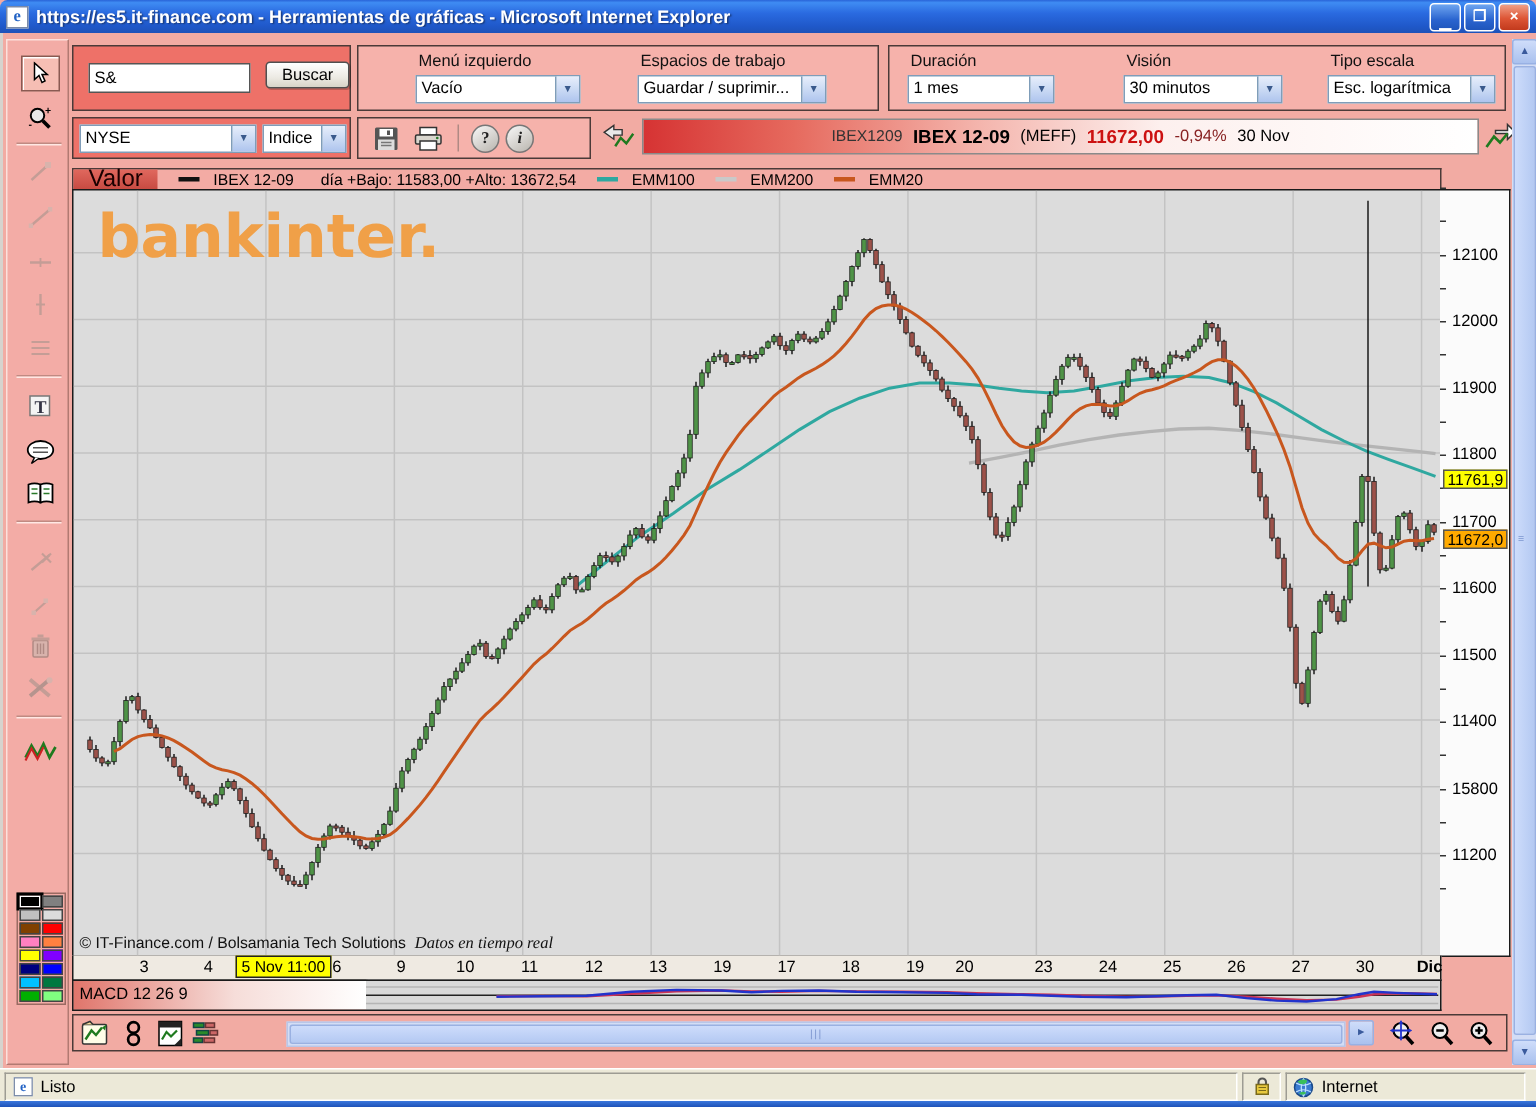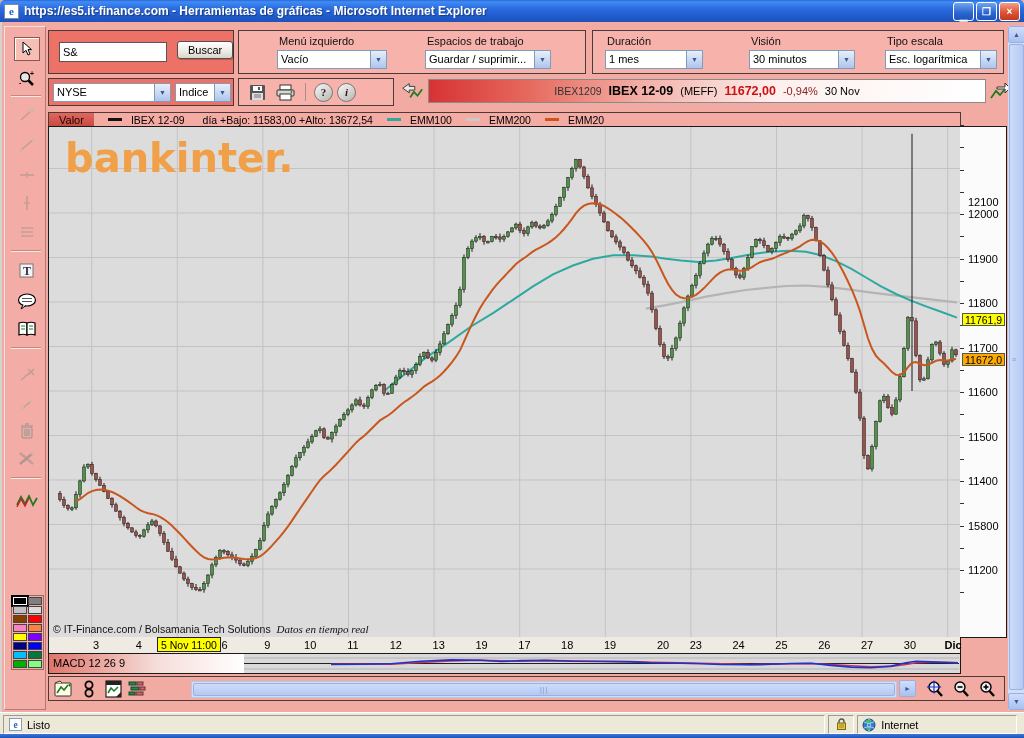--- a/index.html
+++ b/index.html
@@ -28,21 +28,21 @@
 
 .banner{background:linear-gradient(90deg,#d63333 0%,#e66a5e 18%,#f4b4ac 40%,#fdf0ee 62%,#ffffff 100%);border:1px solid #8a8a8a;height:24px;display:flex;align-items:center;justify-content:center;gap:7px;white-space:nowrap}
 .banner .code{font-size:10.5px;color:#333}
 .banner .name{font-weight:bold;font-size:12.5px}
 .banner .mkt{font-size:11px}
 .banner .price{font-weight:bold;font-size:12.5px;color:#cc1111}
 .banner .chg{font-size:11px;color:#882222}
 .banner .dt{font-size:11px}
 
 .legendbar{background:#f3aba4;height:14px;display:flex;align-items:center;font-size:10.5px;gap:6px;border:1px solid #4a3a38;border-bottom:0}
-.valchip{background:linear-gradient(180deg,#e0685e,#c84b42);height:100%;display:flex;align-items:center;padding:0 10px;font-size:11px;color:#1a0000}
+.valchip{background:linear-gradient(180deg,#e0685e,#c84b42);height:100%;display:flex;align-items:center;padding:0 10px;font-size:16px;color:#1a0000}
 .dash{display:inline-block;width:14px;height:3px;margin:0 3px 0 8px;vertical-align:middle}
 
 .plotwrap{background:#dcdcdc;border:1px solid #1a1a1a;overflow:hidden}
 .watermark{font-size:40px;font-weight:bold;color:#f0a048;letter-spacing:0px;font-family:"DejaVu Sans",sans-serif}
 .copyright{font-size:10.5px;color:#111}
 .copyright .rt{font-style:italic;font-family:"Liberation Serif",serif;font-size:11px}
 .yaxis{background:#fbfbfb;border:1px solid #1a1a1a;border-left:0}
 .ylab{position:absolute;left:8px;font-size:11px;color:#000}
 .ytickmark{position:absolute;left:0;width:4px;height:1px;background:#333}
 .pricetag{position:absolute;left:2px;width:43px;height:13px;font-size:10.5px;text-align:left;padding:0 2px;border:1px solid #555;overflow:hidden;line-height:12px}
@@ -827,34 +827,34 @@
       <div class="ytickmark" style="top: -2px;"></div>
       <span class="ylab" style="top: 437px;">11200</span>
       <span class="ylab" style="top: 392.5px;">15800</span>
       <span class="ylab" style="top: 348px;">11400</span>
       <span class="ylab" style="top: 303.5px;">11500</span>
       <span class="ylab" style="top: 259px;">11600</span>
       <span class="ylab" style="top: 214.5px;">11700</span>
       <span class="ylab" style="top: 170px;">11800</span>
       <span class="ylab" style="top: 125.5px;">11900</span>
       <span class="ylab" style="top: 81px;">12000</span>
-      <span class="ylab" style="top: 36.5px; margin-top: 32px;">12100</span>
+      <span class="ylab" style="top: 36.5px;">12100</span>
       <div class="pricetag" style="top: 185.954px; background: rgb(255, 255, 0);">11761,9</div>
       <div class="pricetag" style="top: 225.96px; background: rgb(255, 170, 0);">11672,0</div>
     </div>
 
   <div class="abs xaxis" style="left:46px;top:615px;width:913px;height:17px" id="xaxis">
       <span class="xlab" style="left: 889px; font-weight: bold;">Dic</span>
       <span class="xlab" style="left: 845.96px;">30</span>
       <span class="xlab" style="left: 803.12px;">27</span>
       <span class="xlab" style="left: 760.28px;">26</span>
       <span class="xlab" style="left: 717.44px;">25</span>
       <span class="xlab" style="left: 674.6px;">24</span>
       <span class="xlab" style="left: 631.76px;">23</span>
-      <span class="xlab" style="left: 599px;">20</span>
+      <span class="xlab" style="left: 579px;">20</span>
       <span class="xlab" style="left: 546.08px;">19</span>
       <span class="xlab" style="left: 503.24px;">18</span>
       <span class="xlab" style="left: 460.4px;">17</span>
       <span class="xlab" style="left: 417.56px;">19</span>
       <span class="xlab" style="left: 374.72px;">13</span>
       <span class="xlab" style="left: 331.88px;">12</span>
       <span class="xlab" style="left: 289.04px;">11</span>
       <span class="xlab" style="left: 246.2px;">10</span>
       <span class="xlab" style="left: 203.36px;">9</span>
       <span class="xlab" style="left: 160.52px;">6</span>

